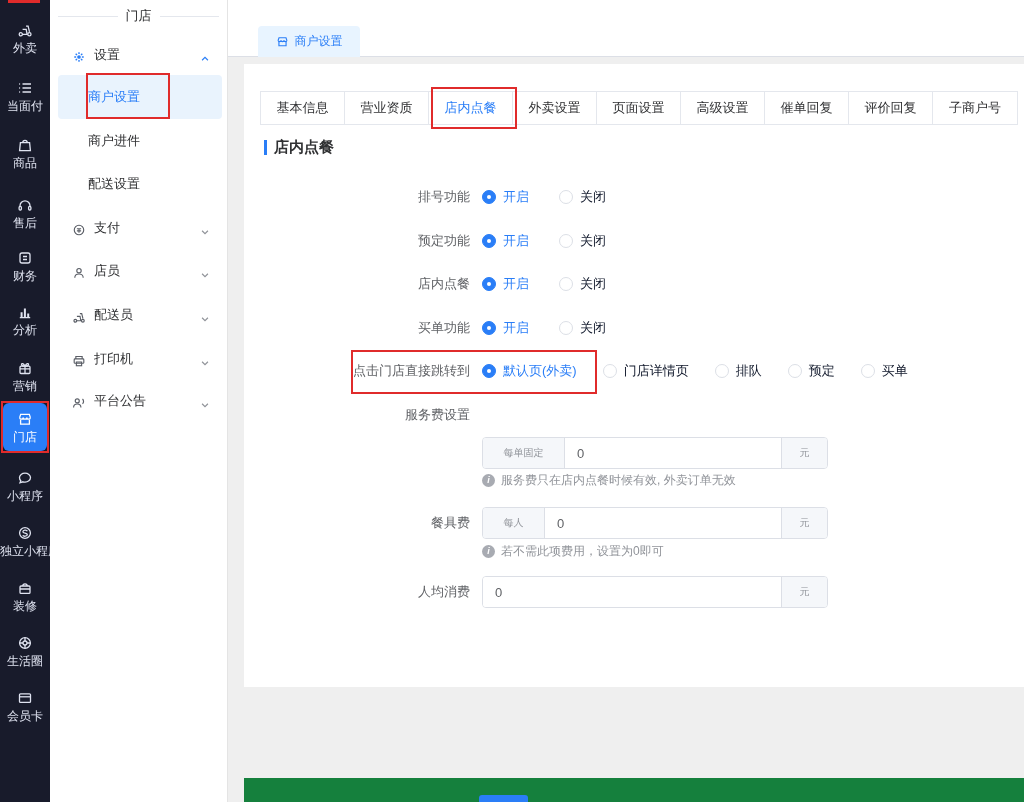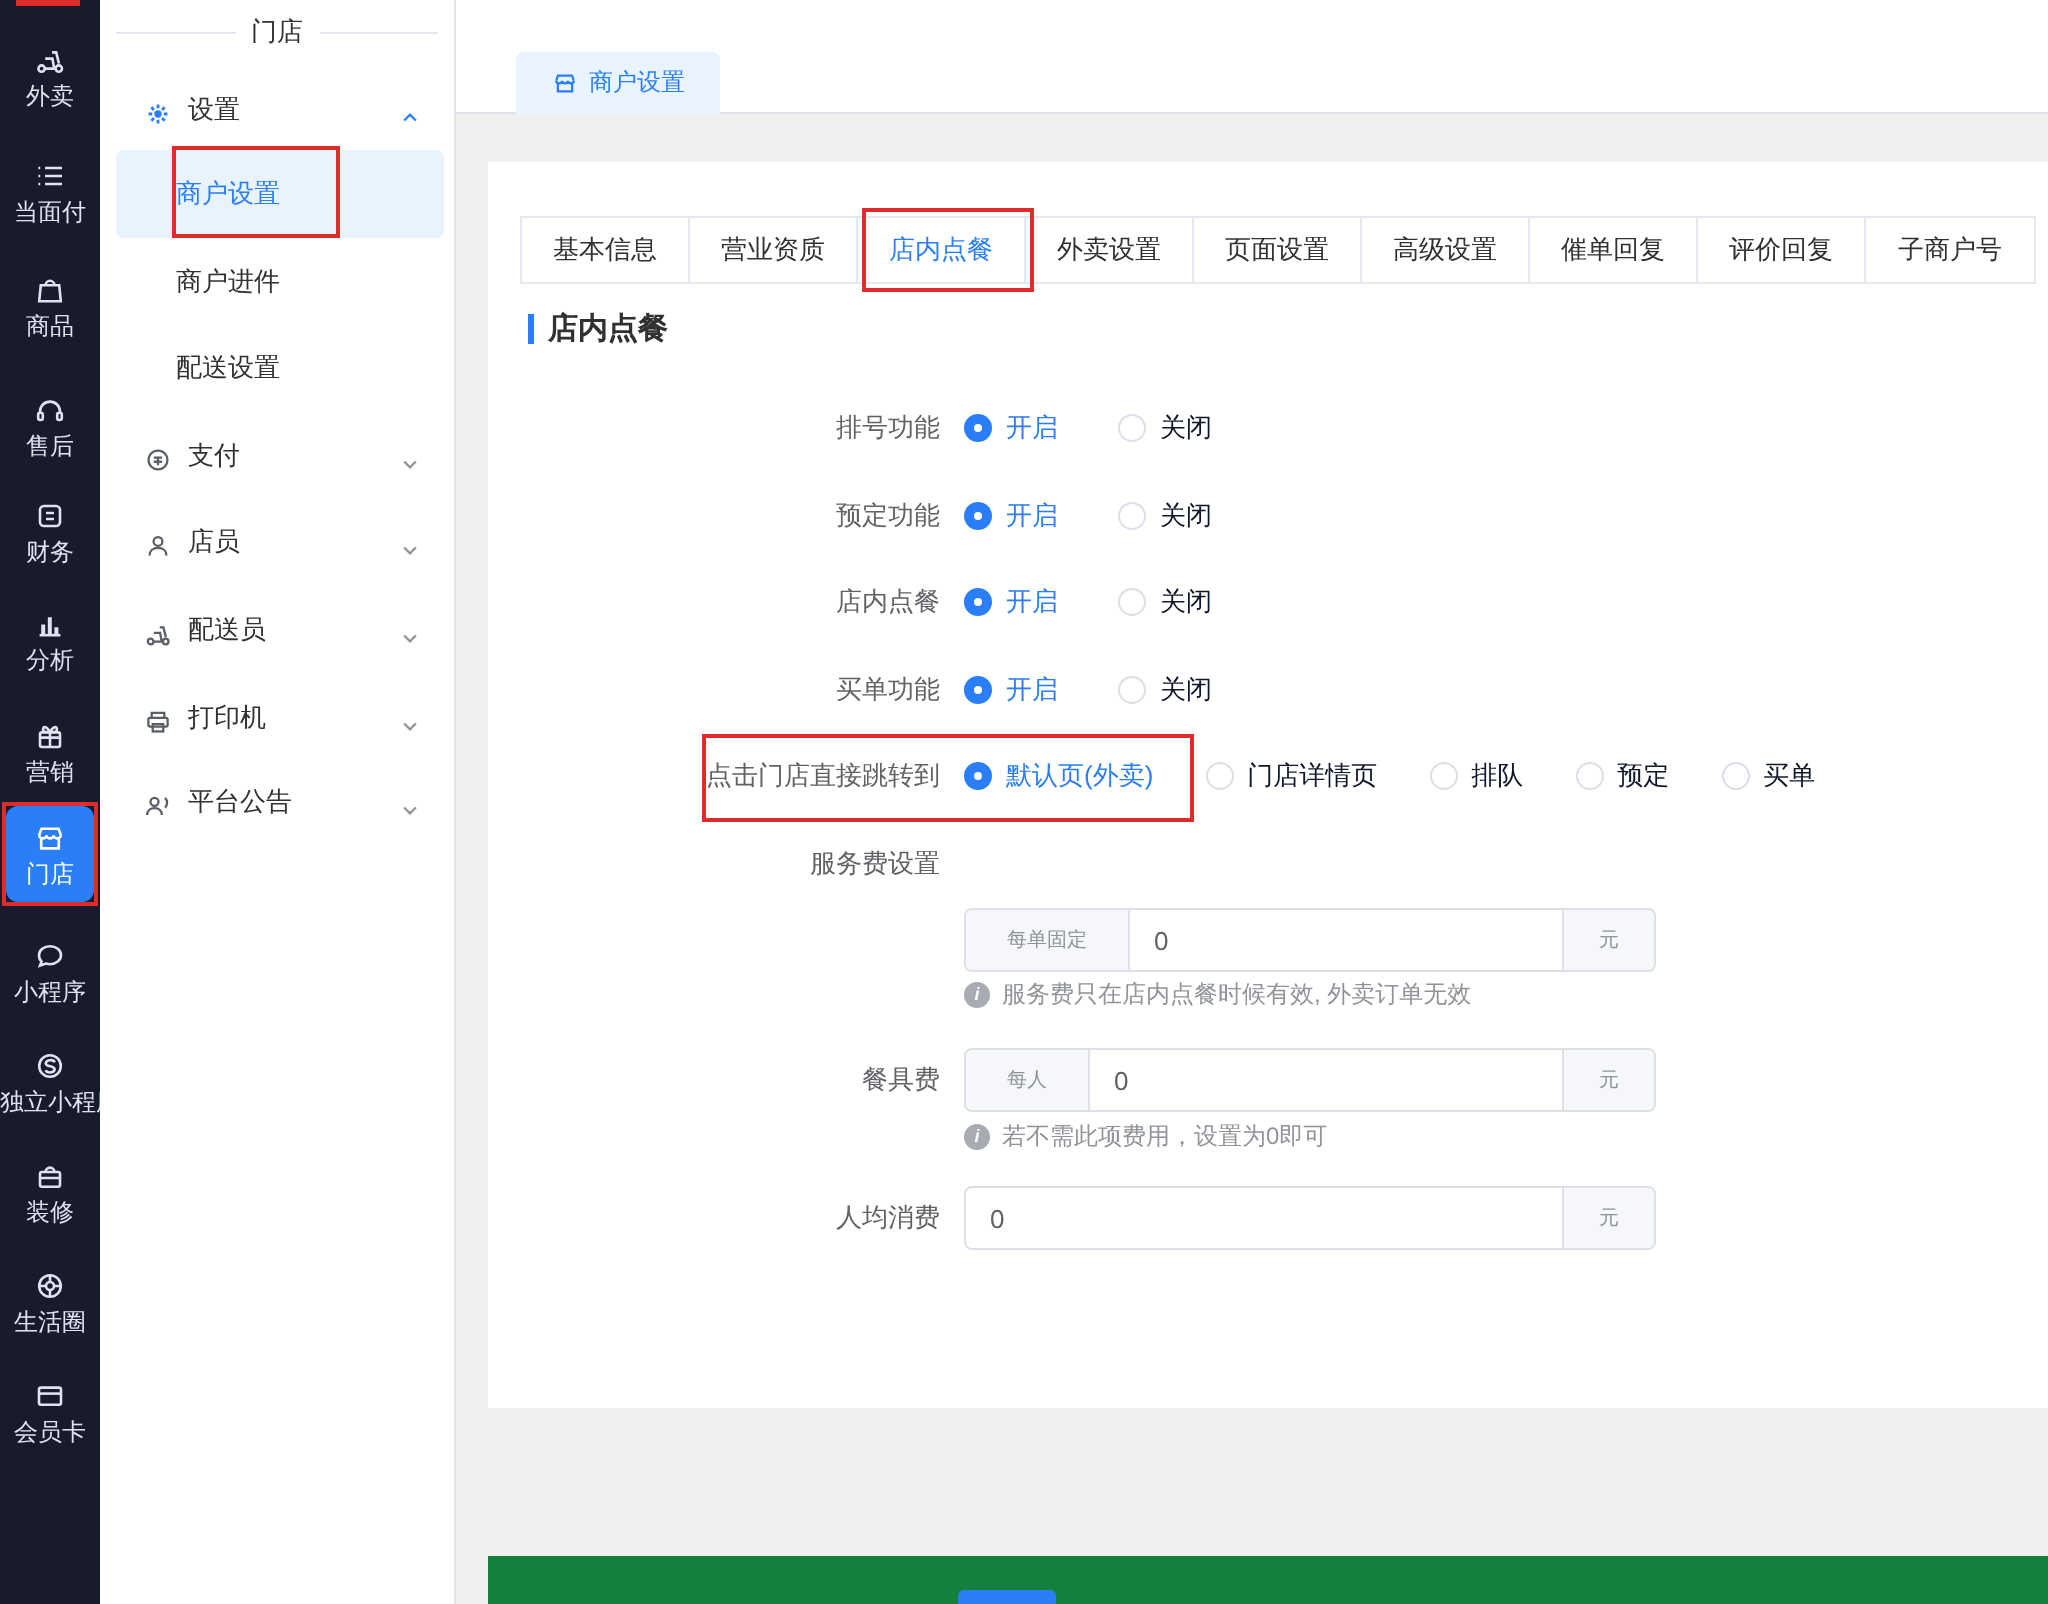--- a/index.html
+++ b/index.html
@@ -37,21 +37,21 @@
 
   
   .main { position:absolute; left:228px; top:0; width:796px; height:802px; background:#efefef; }
   .topstrip { position:absolute; left:0; top:0; width:796px; height:57px; background:#fff;
     border-bottom:1px solid #dcdfe6; }
   .toptab { position:absolute; left:30px; top:26px; width:102px; height:31px; background:#e8f4ff;
     border-radius:4px 4px 0 0; display:flex; align-items:center; justify-content:center; gap:6px;
     color:#2a7ef7; font-size:12px; cursor:pointer; }
   .toptab .ticon { width:13px; height:13px; }
 
-  .card { position:absolute; left:16px; top:81px; width:780px; height:623px; background:#fff; }
+  .card { position:absolute; left:16px; top:64px; width:780px; height:623px; background:#fff; }
   .tabs { position:absolute; left:16px; top:27px; height:34px; display:flex;
     border:1px solid #e4e7ed; background:#fff; }
   .tab { width:84px; height:32px; display:flex; align-items:center; justify-content:center;
     font-size:13px; color:#303133; border-right:1px solid #e4e7ed; cursor:pointer; white-space:nowrap; }
   .tab:last-child { border-right:none; }
   .tab.active { color:#2a7ef7; }
   .sec-head { position:absolute; left:20px; top:74px; display:flex; align-items:center; }
   .sec-bar { width:3px; height:15px; background:#2a7ef7; margin-right:7px; }
   .sec-tx { font-size:15px; font-weight:bold; color:#303133; }
 

